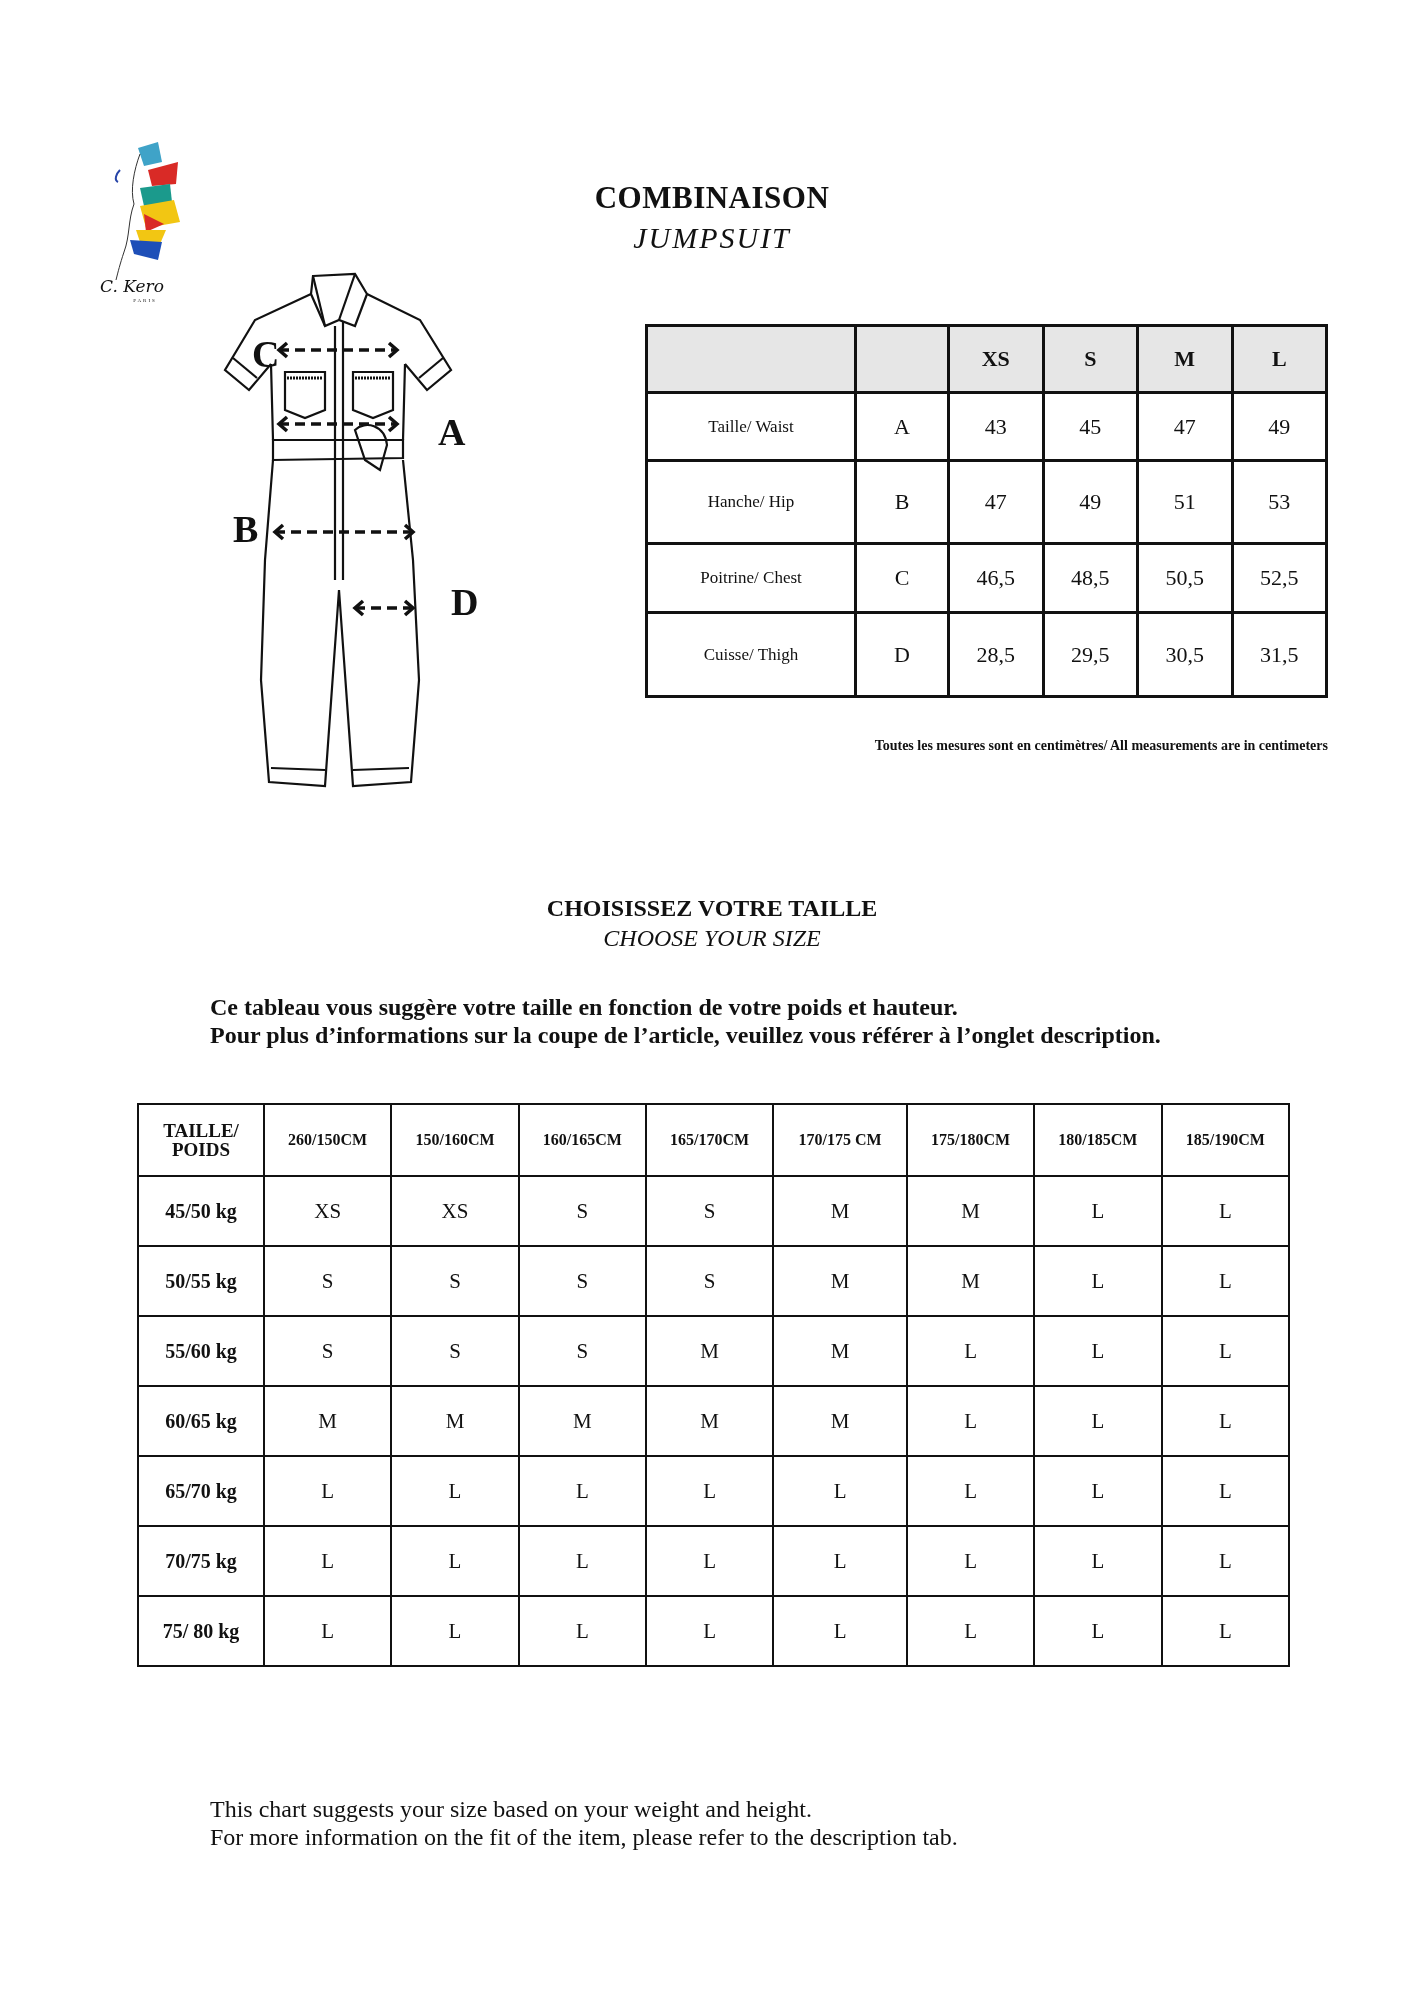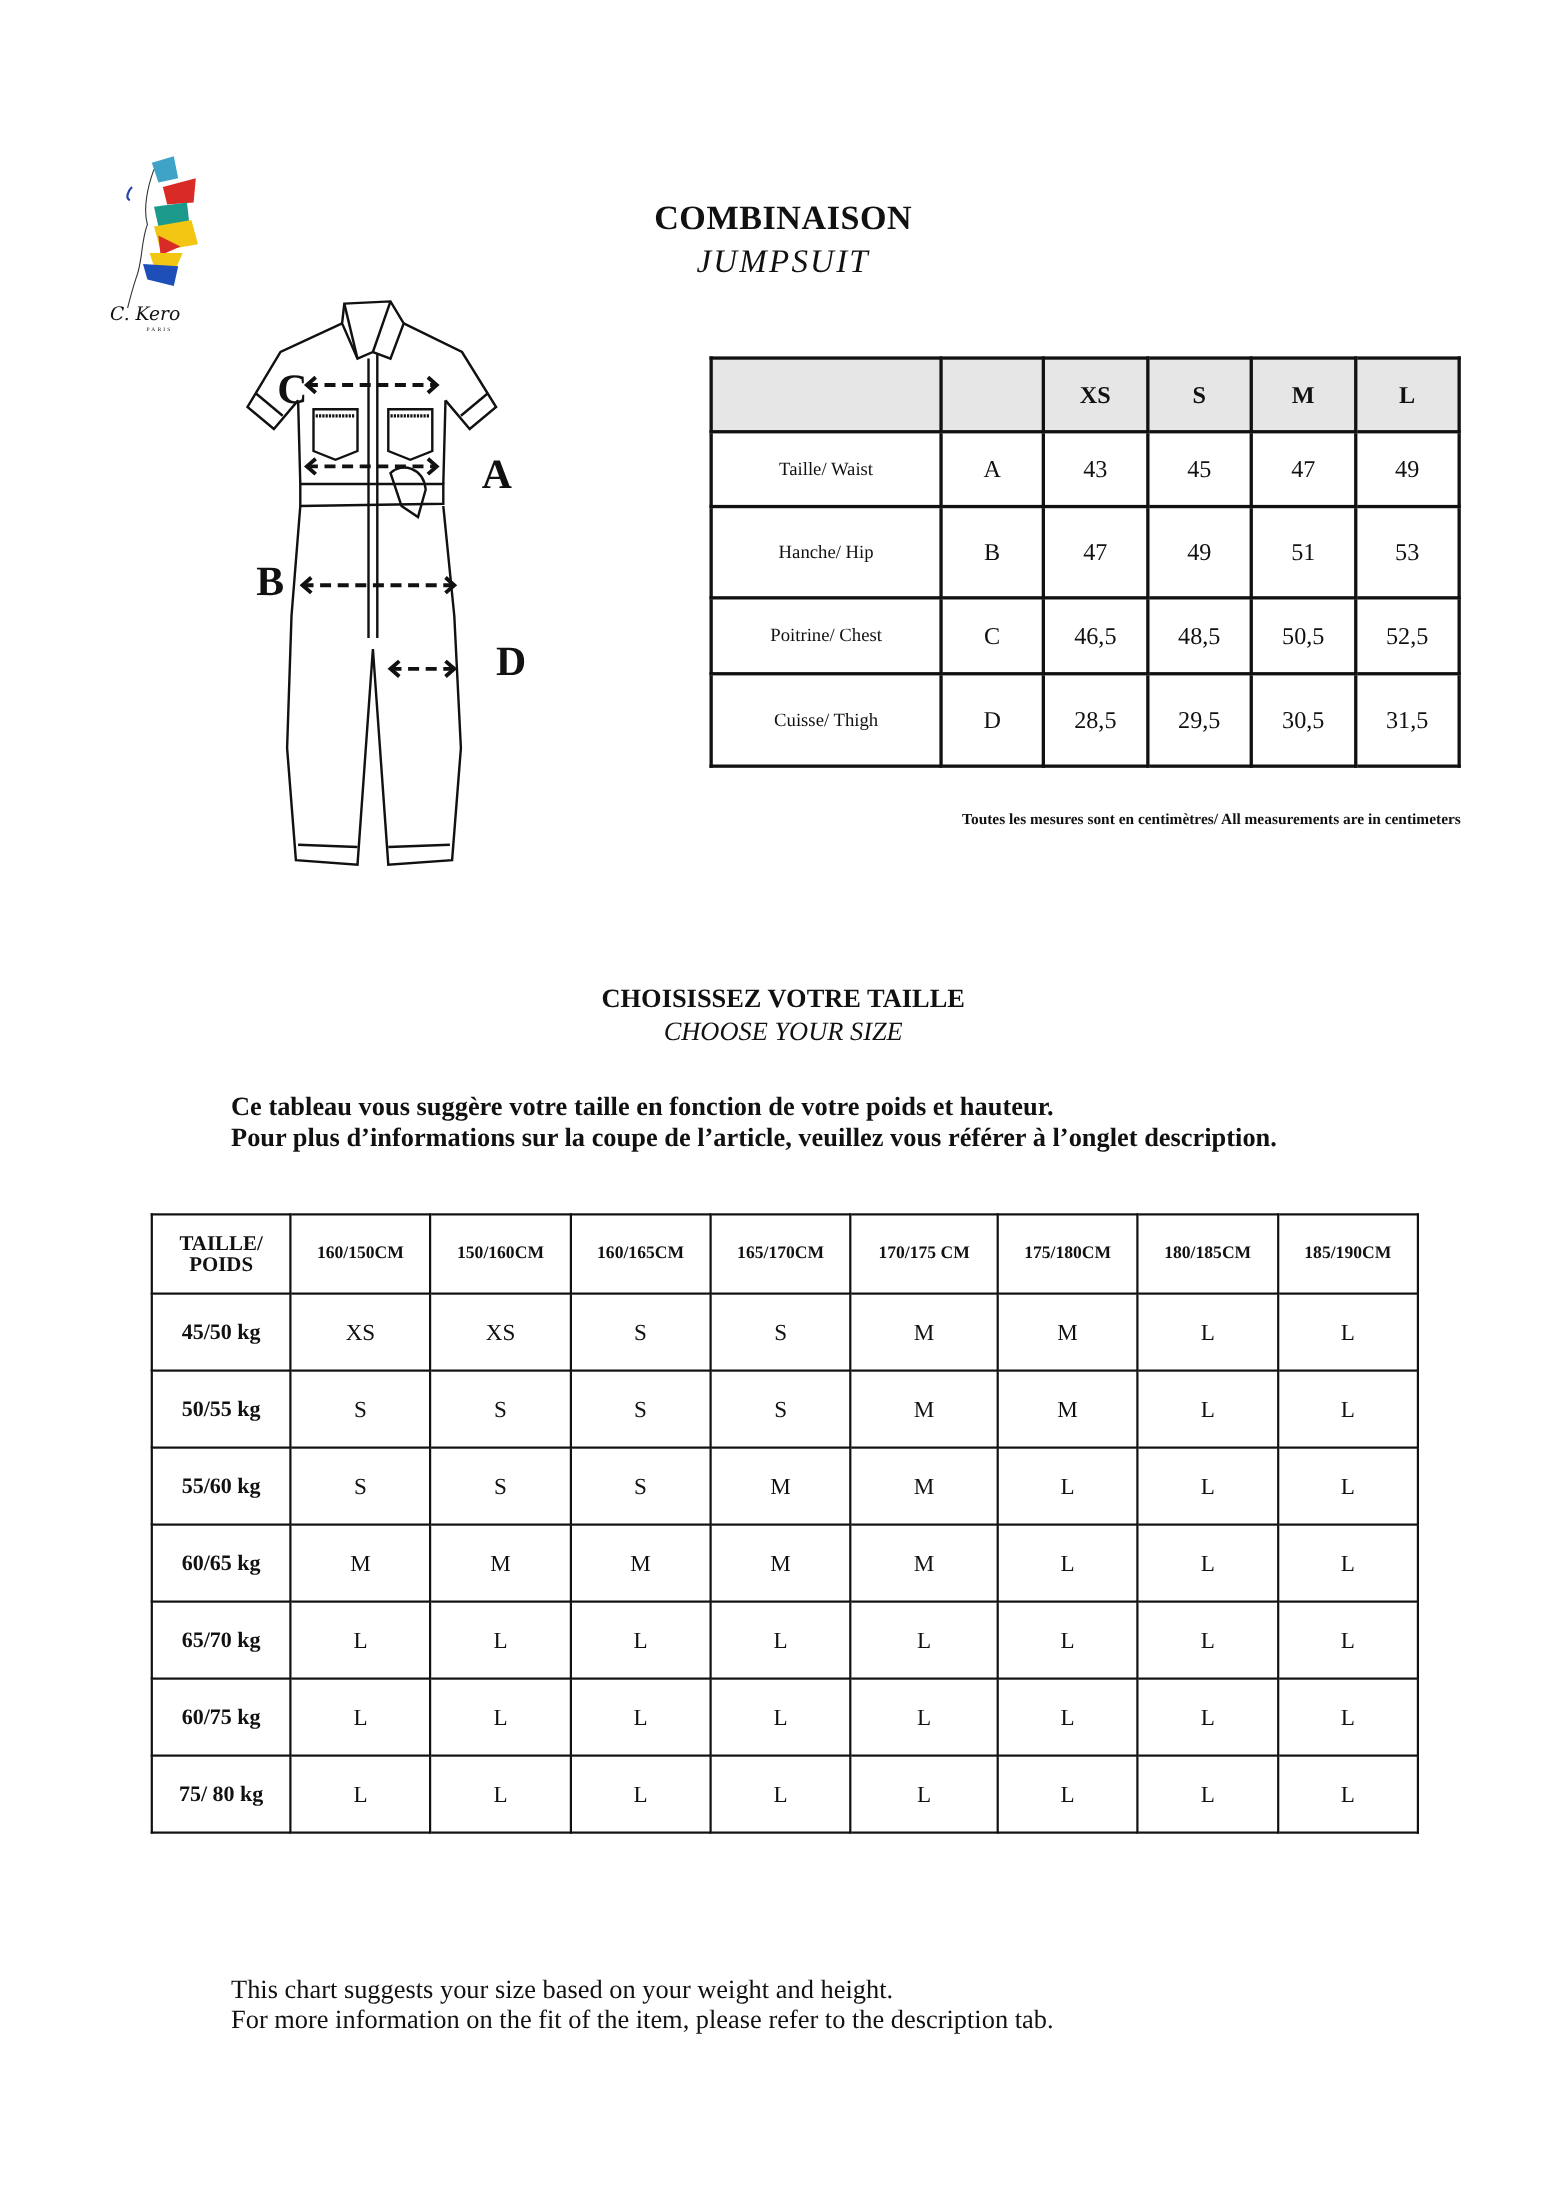--- a/index.html
+++ b/index.html
@@ -163,21 +163,21 @@
   <div>Pour plus d’informations sur la coupe de l’article, veuillez vous référer à l’onglet description.</div>
 </div>
 
 <table id="size-table">
   <thead>
     <tr>
       <th class="corner">
         <div>TAILLE/</div>
         <div>POIDS</div>
       </th>
-      <th>160/150CM</th>
+      <th>260/150CM</th>
       <th>150/160CM</th>
       <th>160/165CM</th>
       <th>165/170CM</th>
       <th>170/175 CM</th>
       <th>175/180CM</th>
       <th>180/185CM</th>
       <th>185/190CM</th>
     </tr>
   </thead>
   <tbody id="size-body">
@@ -230,21 +230,21 @@
         <td>L</td>
         <td>L</td>
         <td>L</td>
         <td>L</td>
         <td>L</td>
         <td>L</td>
         <td>L</td>
         <td>L</td>
       </tr>
       <tr>
-        <td class="w">60/75 kg</td>
+        <td class="w">70/75 kg</td>
         <td>L</td>
         <td>L</td>
         <td>L</td>
         <td>L</td>
         <td>L</td>
         <td>L</td>
         <td>L</td>
         <td>L</td>
       </tr>
       <tr>

